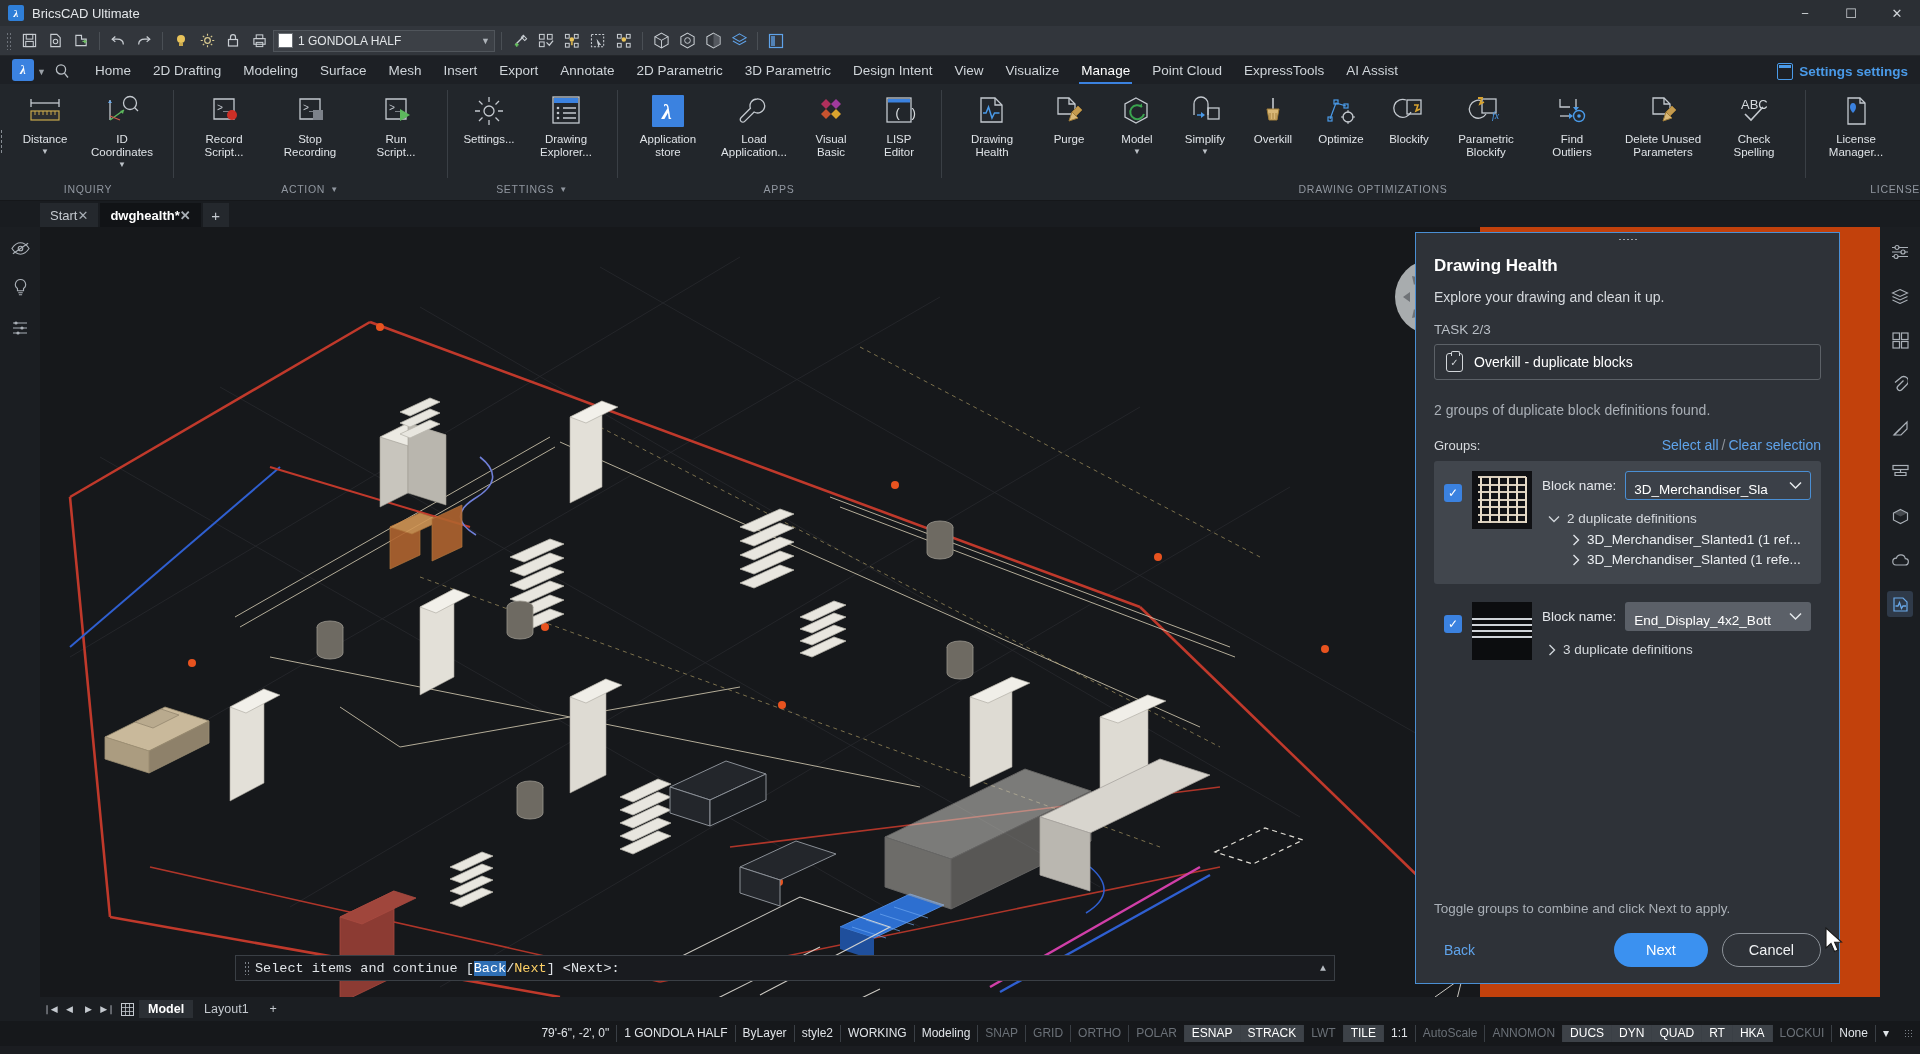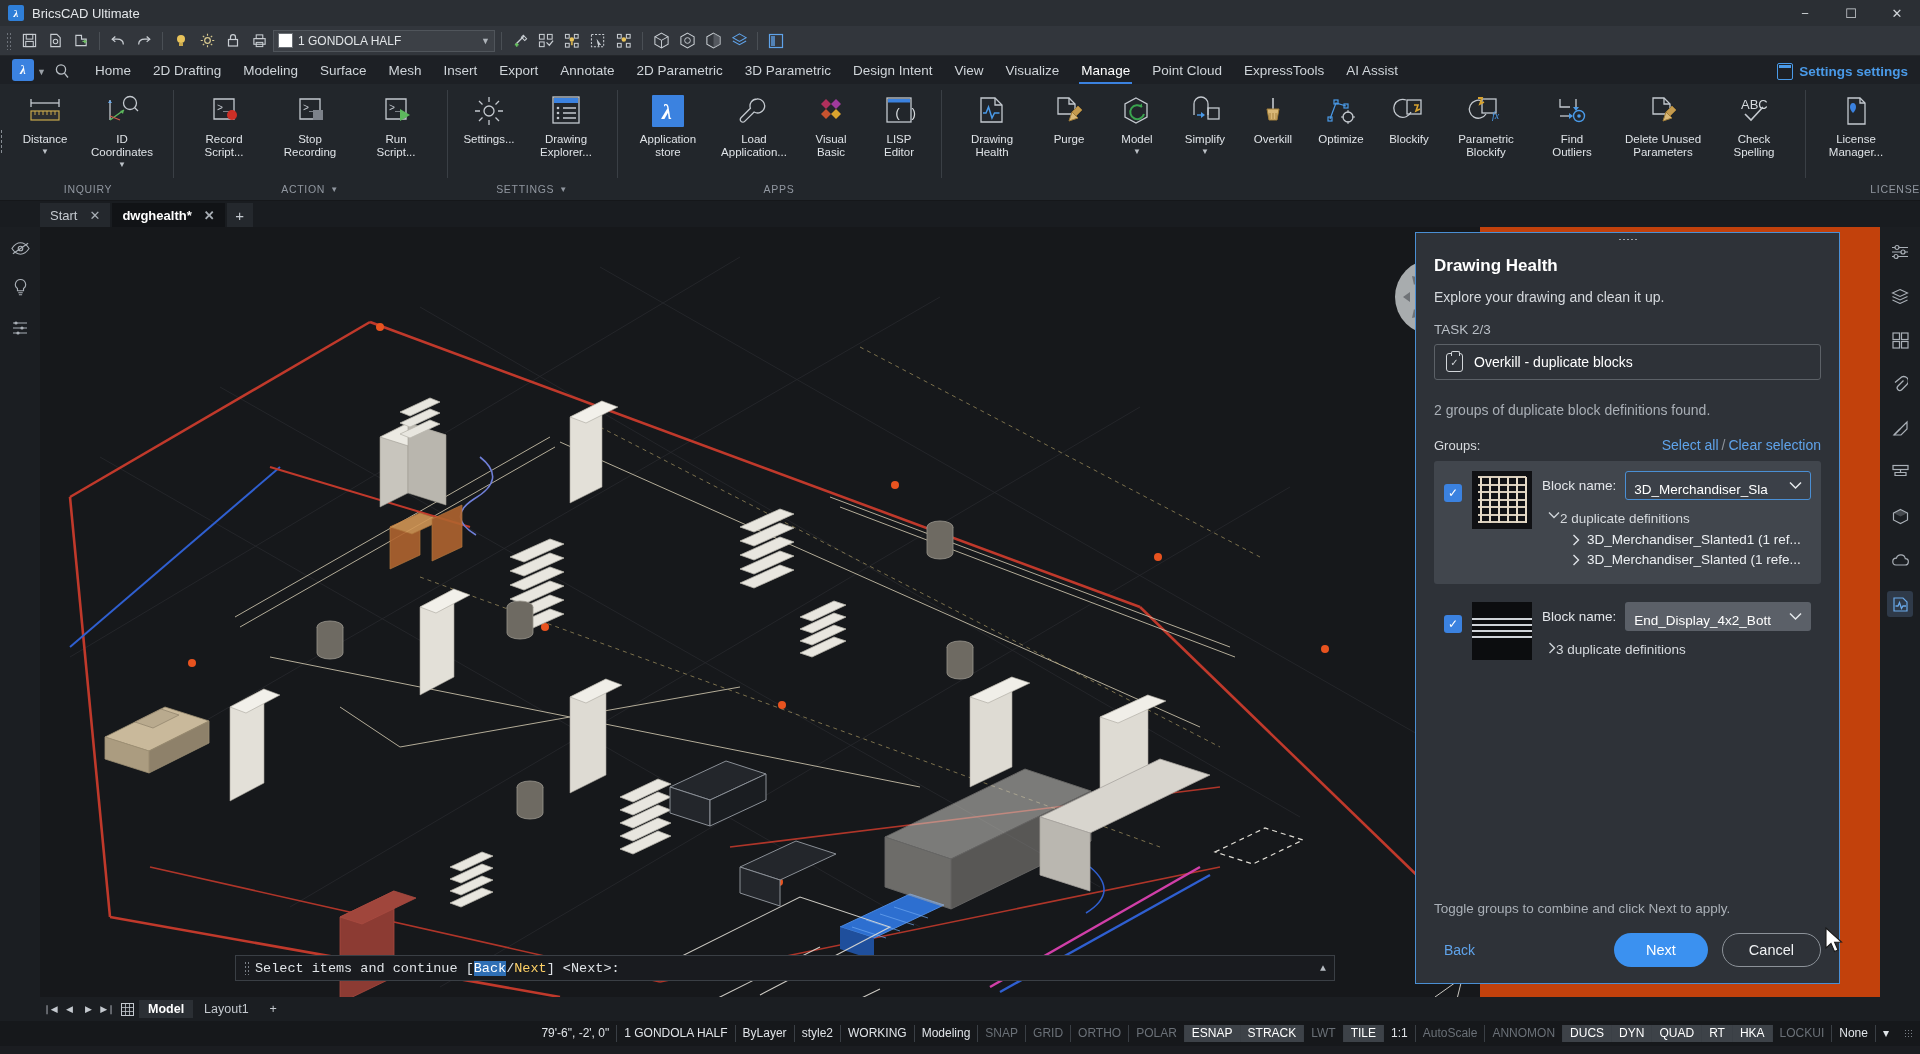--- a/index.html
+++ b/index.html
@@ -65,21 +65,21 @@
   .ritem { width:68px; display:flex; flex-direction:column; align-items:center; gap:3px;
     padding-top:4px; cursor:default; }
   .ritem.wide { width:86px; }
   .ritem.xwide { width:96px; }
   .ritem-ico { height:38px; display:flex; align-items:center; justify-content:center; }
   .ritem-lbl { font-size:11.5px; color:#dfe3e7; text-align:center; line-height:13px; }
   .ritem-arr { font-size:8px; color:#bcc1c7; line-height:6px; }
 
   
   .doctabs { height:26px; background:#191c20; display:flex; align-items:flex-end; padding-left:40px; }
-  .dtab { height:24px; display:flex; align-items:center; gap:12px; padding:0 10px;
+  .dtab { height:24px; display:flex; align-items:center; gap:0; padding:0 10px;
     font-size:13px; color:#c5cad0; background:#24282d; margin-right:2px; }
   .dtab.active { background:#111316; color:#fff; font-weight:bold; }
   .dtab .x { font-size:13px; color:#a8aeb5; }
   .dtab-add { width:26px; height:24px; display:flex; align-items:center; justify-content:center;
     background:#24282d; font-size:15px; color:#c5cad0; }
 
   
   .body { display:flex; height:770px; background:#111316; position:relative; }
   .lrail { width:40px; background:#1b1e22; display:flex; flex-direction:column;
     align-items:center; padding-top:14px; gap:22px; }
@@ -130,21 +130,21 @@
   .thumb .post { position:absolute; top:6px; bottom:6px; width:2px; background:#e6dbc8; }
   .thumb.t2 .ln { position:absolute; left:0; right:0; height:2px; background:#cfd3d8; }
   .grp-main { flex:1; min-width:0; }
   .grp-row { display:flex; align-items:center; gap:9px; margin-bottom:11px; }
   .bn-lbl { font-size:13.5px; color:#e3e6ea; white-space:nowrap; }
   .bn-select { flex:1; height:29px; background:#5b6068; border:1px solid transparent;
     border-radius:3px; display:flex; align-items:center; justify-content:space-between;
     padding:0 8px; font-size:13.5px; color:#ffffff; min-width:0; }
   .bn-select.focus { background:#3b4048; border-color:#4a8fd4; }
   .bn-select span.v { overflow:hidden; white-space:nowrap;margin-top:8px; }
-  .dup-row { display:flex; font-size:13.5px; color:#d6dade;
+  .dup-row { display:flex; align-items:center; gap:7px; font-size:13.5px; color:#d6dade;
     padding-left:6px; margin-bottom:6px; }
   .dup-child { display:flex; align-items:center; gap:7px; font-size:13.5px; color:#eceff2;
     padding-left:30px; margin-bottom:5px; white-space:nowrap; overflow:hidden; }
   .cv-d { font-size:11px; color:#c8ccd1; }
   .cv-r { font-size:11px; color:#c8ccd1; }
 
   .dh-foot { padding:0 18px 16px; }
   .dh-hint { font-size:13.5px; color:#aab0b7; margin-bottom:17px; }
   .dh-btns { display:flex; align-items:center; }
   .btn-back { font-size:14px; color:#5fa3ea; padding:6px 10px; }
@@ -710,20 +710,23 @@
             <div class="ritem-ico">
               <span>
                 <svg width="36" height="32" viewBox="0 0 36 32">
                   <text x="5" y="14" fill="#d5d9dd" font-size="13" font-family="Liberation Sans, sans-serif">ABC</text>
                   <path d="M9 19l6 6 12-13" fill="none" stroke="#c4c9cf" stroke-width="1.6"></path>
                 </svg>
               </span>
             </div>
             <div class="ritem-lbl">Check<br>Spelling</div>
           </div>
+        </div>
+        <div class="rg-label">
+          <span>DRAWING OPTIMIZATIONS</span>
         </div>
       </div>
       <div class="rgroup">
         <div class="rg-items">
           <div class="ritem wide">
             <div class="ritem-ico">
               <span>
                 <svg width="32" height="32" viewBox="0 0 32 32">
                   <path d="M8 3h12l5 5v21H8z" fill="none" stroke="#c4c9cf" stroke-width="1.3"></path>
                   <path d="M20 3v5h5" fill="none" stroke="#c4c9cf" stroke-width="1.3"></path>

